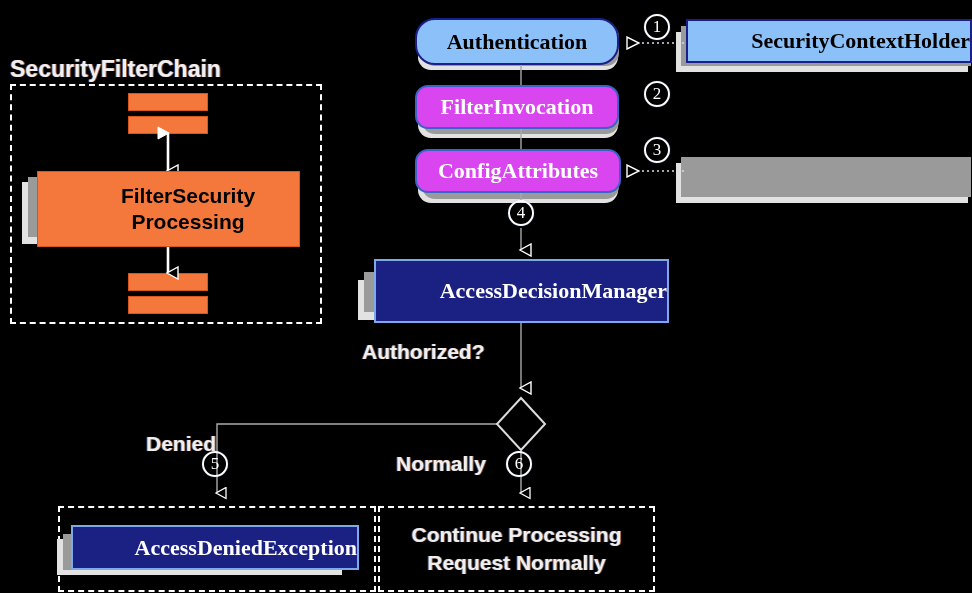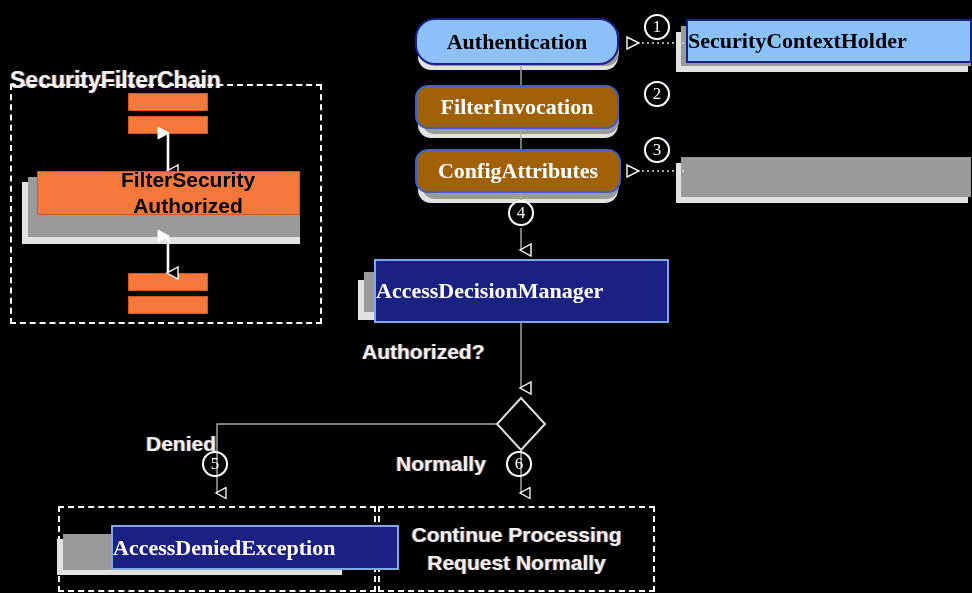--- a/index.html
+++ b/index.html
@@ -73,31 +73,31 @@
     font-weight: bold;
     font-size: 22px;
     z-index: 3;
   }
   .node-round.light {
     background: #8CC0F8;
     border: 2px solid #1B1F8A;
     color: #000000;
   }
   .node-round.dark {
-    background: #a16207;
+    background: #d946ef;
     border: 2px solid #3B62C8;
     color: #FFFFFF;
   }
   .shadow-round { border-radius: 13px; }
 
   
   .node-rect {
     display: flex;
     align-items: center;
-    justify-content: flex-start;
+    justify-content: flex-end;
     text-align: center;
     font-family: "Liberation Serif", serif;
     font-weight: bold;
     font-size: 22px;
     z-index: 3;
   }
   .node-rect.light {
     background: #8CC0F8;
     border: 2px solid #1B1F8A;
     color: #000000;
@@ -189,33 +189,33 @@
     <line x1="684" y1="43" x2="628" y2="43" stroke="#dddddd" stroke-width="1.5" stroke-dasharray="2,3" marker-end="url(#hollowArrowLeft)"></line>
 
     <line x1="684" y1="171" x2="628" y2="171" stroke="#dddddd" stroke-width="1.5" stroke-dasharray="2,3" marker-end="url(#hollowArrowLeft)"></line>
 
     <line x1="168" y1="133" x2="168" y2="171" stroke="#ffffff" stroke-width="2.6" marker-start="url(#solidArrowUp)" marker-end="url(#hollowArrowDown)"></line>
     <line x1="168" y1="236" x2="168" y2="273" stroke="#ffffff" stroke-width="2.6" marker-start="url(#solidArrowUp)" marker-end="url(#hollowArrowDown)"></line>
 
     <polygon points="521,398 545,424 521,450 497,424" fill="#000000" stroke="#dddddd" stroke-width="2"></polygon>
   </svg>
 
-  <div class="abs sfc-title" style="left:10px; top:56px;margin-top:11px;">SecurityFilterChain</div>
+  <div class="abs sfc-title" style="left:10px; top:56px;">SecurityFilterChain</div>
 
   <div class="abs dashed-box" style="left:10px; top:84px; width:312px; height:240px;"></div>
 
   <div class="abs filter-bar" style="left:128px; top:93px; width:80px; height:18px;"></div>
   <div class="abs filter-bar" style="left:128px; top:116px; width:80px; height:18px;"></div>
 
   <div class="abs shadow-light" style="left:22px; top:182px; width:278px; height:62px;"></div>
   <div class="abs shadow-dark" style="left:28px; top:177px; width:272px; height:60px;"></div>
-  <div class="abs node-orange" style="left:37px; top:171px; width:263px; height:44px;padding-left:39px;">
+  <div class="abs node-orange" style="left:37px; top:171px; width:263px; height:76px;padding-left:39px;">
     <div>
       <span>FilterSecurity</span><br>
-      <span>Authorized</span>
+      <span>Processing</span>
     </div>
   </div>
 
   <div class="abs filter-bar" style="left:128px; top:273px; width:80px; height:18px;"></div>
   <div class="abs filter-bar" style="left:128px; top:296px; width:80px; height:18px;"></div>
 
   <div class="abs shadow-light shadow-round" style="left:418px; top:28px; width:200px; height:42px;"></div>
   <div class="abs shadow-dark shadow-round" style="left:422px; top:24px; width:197px; height:42px;"></div>
   <div class="abs node-round light" style="left:415px; top:18px; width:204px; height:47px;border-radius:20px;">
     <span>Authentication</span>
@@ -244,21 +244,21 @@
 
   <div class="abs shadow-light" style="left:358px; top:280px; width:298px; height:40px;"></div>
   <div class="abs shadow-dark" style="left:364px; top:272px; width:295px; height:40px;"></div>
   <div class="abs node-rect dark" style="left:374px; top:259px; width:295px; height:64px;">
     <span>AccessDecisionManager</span>
   </div>
 
   <div class="abs dashed-box" style="left:58px; top:506px; width:318px; height:86px;"></div>
   <div class="abs shadow-light" style="left:57px; top:539px; width:285px; height:36px;"></div>
   <div class="abs shadow-dark" style="left:63px; top:534px; width:285px; height:36px;"></div>
-  <div class="abs node-rect dark" style="left:71px; top:525px; width:288px; height:45px;margin-left:40px;">
+  <div class="abs node-rect dark" style="left:71px; top:525px; width:288px; height:45px;">
     <span>AccessDeniedException</span>
   </div>
 
   <div class="abs dashed-box" style="left:378px; top:506px; width:277px; height:86px;"></div>
   <div class="abs plain-node-text" style="left:378px; top:521px; width:277px;">
     <span>Continue Processing</span><br>
     <span>Request Normally</span>
   </div>
 
   <div class="abs step-circle" style="left:644px; top:14px;">

